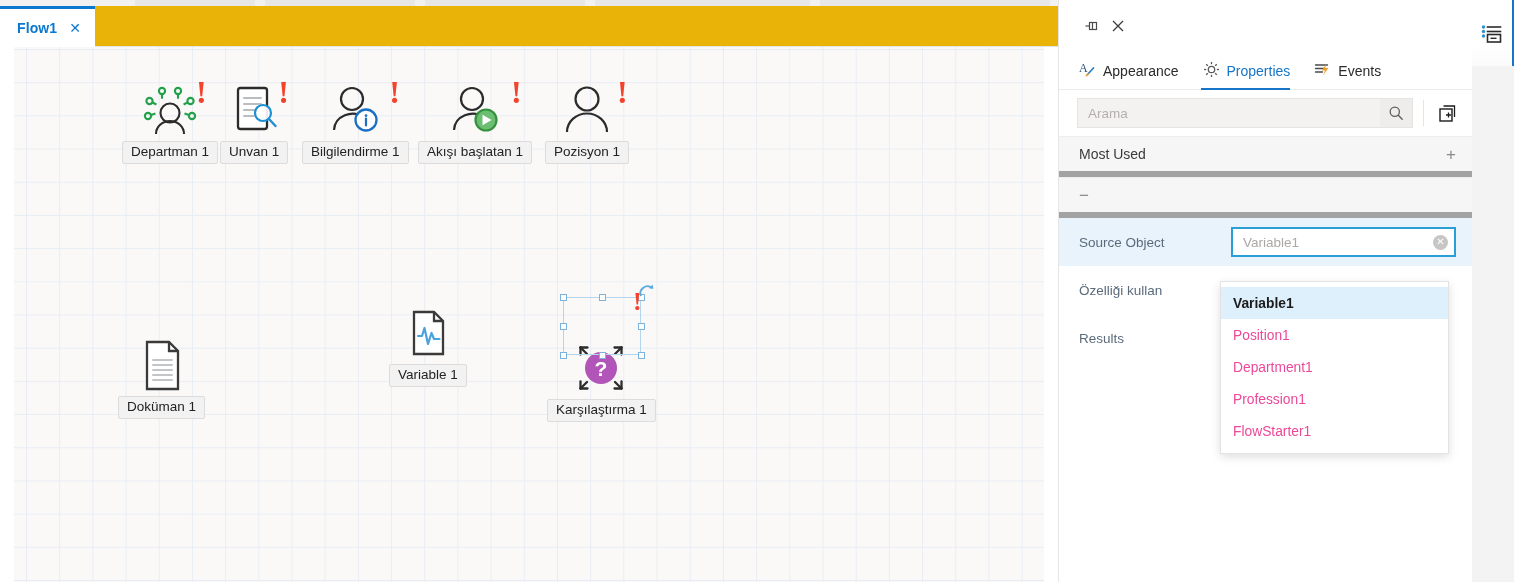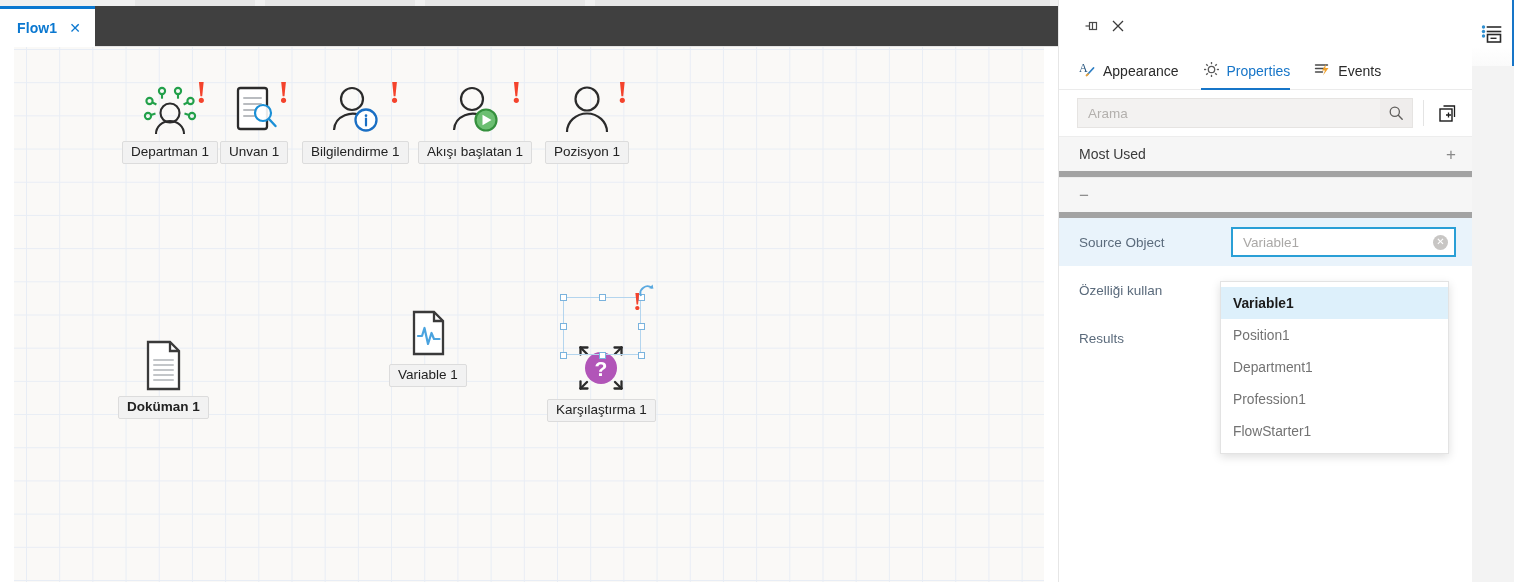--- a/index.html
+++ b/index.html
@@ -25,21 +25,21 @@
     background: #f1f1f1;
   }
   .ghost-tab {
     position: absolute; top: 0; height: 8px;
     background: #e7e7e7;
   }
 
   #tabstrip {
     position: absolute; left: 0; top: 6px;
     width: 1058px; height: 41px;
-    background: #404040;
+    background: #eab308;
     border-bottom: 1px solid #e4e4e4;
   }
   #tab-flow1 {
     position: absolute; left: 0; top: 0;
     height: 41px; width: 95px;
     background: #ffffff;
     border-top: 3px solid #0b78d0;
     display: flex; align-items: center;
     padding-left: 17px;
     cursor: pointer;
@@ -243,21 +243,21 @@
     width: 229px;
     background: #ffffff;
     border: 1px solid #e3e3e3;
     box-shadow: 0 3px 9px rgba(0,0,0,0.13);
     padding: 5px 0 6px 0;
     z-index: 40;
   }
   .dd-item {
     height: 32px; display: flex; align-items: center;
     padding: 0 12px;
-    font-size: 13.8px; color: #737373;
+    font-size: 13.8px; color: #ec4899;
     cursor: pointer;
   }
   .dd-item.selected { background: #ddf0fb; color: #1b1b1b; font-weight: bold; }
 
   
   #rail {
     position: absolute; left: 1472px; top: 0;
     width: 42px; height: 582px;
     background: #f3f3f3;
   }
@@ -367,21 +367,21 @@
         <div class="glyph">
           <svg width="56" height="56" viewBox="0 0 56 56">
             <circle cx="28" cy="17" r="11.5" fill="none" stroke="#2b2b2b" stroke-width="2.2"></circle>
             <path d="M8 50 a20 18.5 0 0 1 40 0" fill="none" stroke="#2b2b2b" stroke-width="2.2"></path>
           </svg>
           <span class="warnbang" style="left:58px; top:-6px;">!</span>
         </div>
         <span class="nlabel">Pozisyon 1</span>
       </div>
 
-      <div class="node" style="left:104px; top:290px;font-weight:bold;">
+      <div class="node" style="left:104px; top:290px;">
         <div class="glyph">
           <svg width="56" height="56" viewBox="0 0 56 56">
             <path d="M13 5 h22 l9 9 v38 h-31 z" fill="#ffffff" stroke="#3a3a3a" stroke-width="2.3"></path>
             <path d="M35 5 v9 h9" fill="none" stroke="#3a3a3a" stroke-width="2.3"></path>
             <g stroke="#c3c6c9" stroke-width="2" stroke-linecap="round">
               <path d="M19 23 h19"></path>
                 <path d="M19 28 h19"></path>
                 <path d="M19 33 h19"></path>
                 <path d="M19 38 h19"></path>
                 <path d="M19 43 h19"></path>

